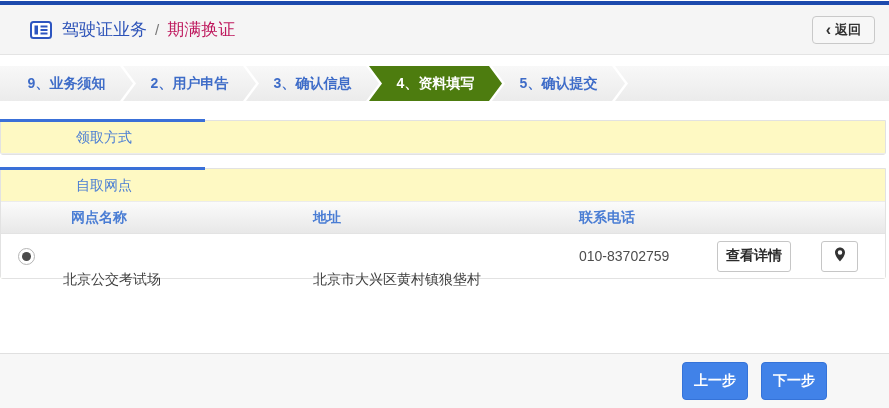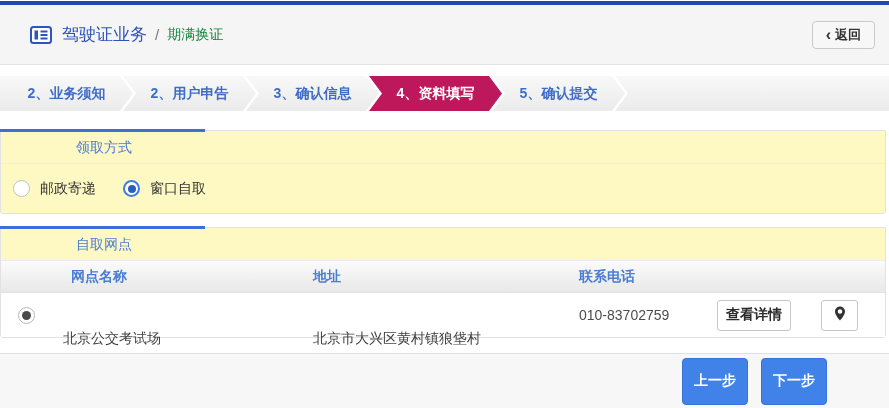--- a/index.html
+++ b/index.html
@@ -7,31 +7,31 @@
   body {
     font-family: "Liberation Sans", "DejaVu Sans", sans-serif;
     background: #fff;
     position: relative;
     overflow: hidden;
     padding-top: 1px;
   }
   .topbar { height: 4px; background: #1c4aad; }
   
   .header {
-    height: 60px;
+    height: 50px;
     background: #f5f5f5;
     border-bottom: 1px solid #e4e4e4;
     display: flex;
     align-items: center;
     padding: 0 14px 0 30px;
   }
   .header .title-icon { display: inline-flex; margin-right: 10px; }
   .title-primary { color: #2d53b8; font-size: 17px; }
   .title-sep { color: #777; font-size: 15px; margin: 0 8px; }
-  .title-secondary { color: #15803d; font-size: 14px; }
+  .title-secondary { color: #be185d; font-size: 17px; }
   .back-btn {
     margin-left: auto;
     height: 28px;
     padding: 0 13px;
     background: #f7f7f7;
     border: 1px solid #c9c9c9;
     border-radius: 4px;
     font-size: 13px;
     font-weight: bold;
     color: #333;
@@ -54,21 +54,21 @@
     justify-content: center;
     font-size: 14px;
     font-weight: bold;
     color: #3e6cc8;
     cursor: pointer;
   }
   .step.first {
     margin-left: 0;
     clip-path: polygon(0 0, calc(100% - 13px) 0, 100% 50%, calc(100% - 13px) 100%, 0 100%);
   }
-  .step.active { background: #be185d; color: #fff; }
+  .step.active { background: #4d7c0f; color: #fff; }
   .step.filler {
     flex: 1;
     clip-path: polygon(13px 50%, 0 0, 100% 0, 100% 100%, 0 100%);
     cursor: default;
   }
   
   .panel {
     width: 886px;
     border: 1px solid #e2e2e2;
     border-radius: 0 0 3px 3px;
@@ -158,21 +158,21 @@
     width: 889px; height: 55px;
     background: #f7f7f7;
     border-top: 1px solid #e0e0e0;
     display: flex;
     align-items: center;
     justify-content: flex-end;
     padding-right: 62px;
     gap: 13px;
   }
   .nav-btn {
-    width: 66px; height: 47px;
+    width: 66px; height: 38px;
     background: #4182e8;
     border: 1px solid #3573d8;
     border-radius: 4px;
     color: #fff;
     font-size: 14px; font-weight: bold;
     cursor: pointer;
     font-family: inherit;
   }
 </style>
 </head>
@@ -193,41 +193,31 @@
   <span class="title-primary">驾驶证业务</span>
   <span class="title-sep">/</span>
   <span class="title-secondary">期满换证</span>
   <button class="back-btn">
     <span class="back-chevron">‹</span>
     <span>返回</span>
   </button>
 </div>
 
 <div class="steps">
-  <div class="step first">2、业务须知</div>
+  <div class="step first">9、业务须知</div>
   <div class="step">2、用户申告</div>
   <div class="step">3、确认信息</div>
   <div class="step active">4、资料填写</div>
   <div class="step">5、确认提交</div>
   <div class="step filler"></div>
 </div>
 
 <div class="panel first-panel">
   <div class="accent"></div>
   <div class="section-label">领取方式</div>
-  <div class="radio-row">
-    <span class="radio-option">
-      <span class="radio"></span>
-      <span class="radio-label">邮政寄递</span>
-    </span>
-    <span class="radio-option">
-      <span class="radio blue-checked"></span>
-      <span class="radio-label">窗口自取</span>
-    </span>
-  </div>
 </div>
 
 <div class="panel second-panel">
   <div class="accent"></div>
   <div class="section-label">自取网点</div>
   <div class="tbl-header">
     <span class="col-radio"></span>
     <span class="col-name">网点名称</span>
     <span class="col-addr">地址</span>
     <span class="col-phone">联系电话</span>

